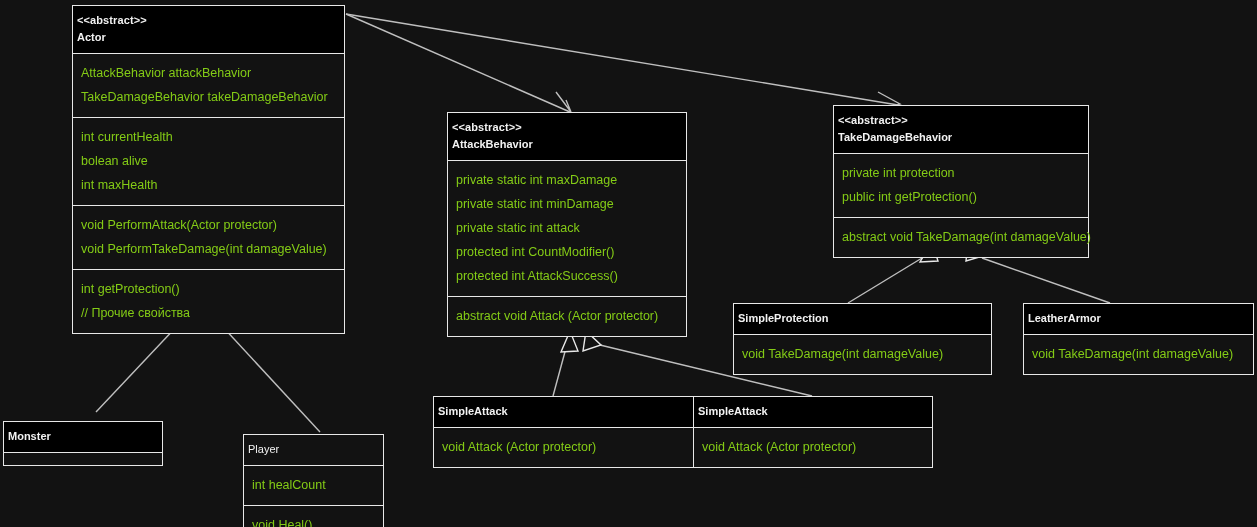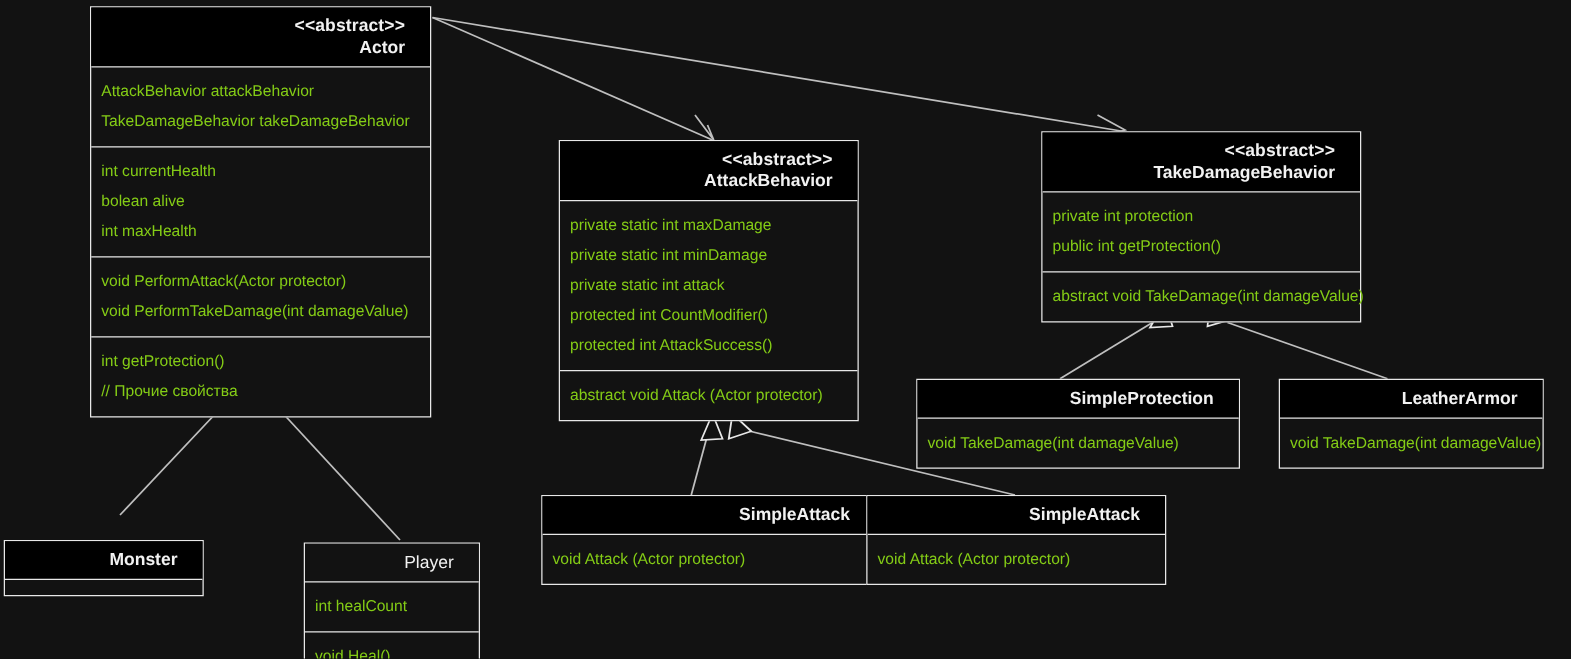--- a/index.html
+++ b/index.html
@@ -27,23 +27,23 @@
   .uml-class {
     position: absolute;
     border: 1px solid #e8e8e8;
     background: #121212;
     box-sizing: border-box;
     z-index: 2;
   }
   .uml-header {
     background: #000000;
     border-bottom: 1px solid #e8e8e8;
-    text-align: right;
+    text-align: left;
     color: #f2f2f2;
-    font-size: 14px;
+    font-size: 11px;
     line-height: 17px;
     padding: 6px 20px 7px 4px;
     box-sizing: border-box;
   }
   .uml-header.plain { font-weight: normal; }
   .uml-header .stereo {
     display: block;
     font-weight: bold;
     letter-spacing: 0.1px;
   }
@@ -171,21 +171,21 @@
 
   <div class="uml-class" style="left:733px; top:303px; width:259px;">
     <div class="uml-header plain">
       <span class="cname">SimpleProtection</span>
     </div>
     <div class="uml-section">
       <div class="uml-row">void TakeDamage(int damageValue)</div>
     </div>
   </div>
 
-  <div class="uml-class" style="left:1023px; top:303px; width:212px;">
+  <div class="uml-class" style="left:1023px; top:303px; width:231px;">
     <div class="uml-header plain">
       <span class="cname">LeatherArmor</span>
     </div>
     <div class="uml-section">
       <div class="uml-row">void TakeDamage(int damageValue)</div>
     </div>
   </div>
 
   <div class="uml-class" style="left:433px; top:396px; width:268px;">
     <div class="uml-header plain">
@@ -198,21 +198,21 @@
 
   <div class="uml-class" style="left:693px; top:396px; width:240px;">
     <div class="uml-header plain">
       <span class="cname">SimpleAttack</span>
     </div>
     <div class="uml-section">
       <div class="uml-row">void Attack (Actor protector)</div>
     </div>
   </div>
 
-  <div class="uml-class" style="left:3px; top:432px; width:160px;">
+  <div class="uml-class" style="left:3px; top:421px; width:160px;">
     <div class="uml-header plain">
       <span class="cname">Monster</span>
     </div>
     <div class="uml-section empty"></div>
   </div>
 
   <div class="uml-class" style="left:243px; top:434px; width:141px;">
     <div class="uml-header" style="background:#121212;">
       <span class="cname" style="font-weight:normal;">Player</span>
     </div>

